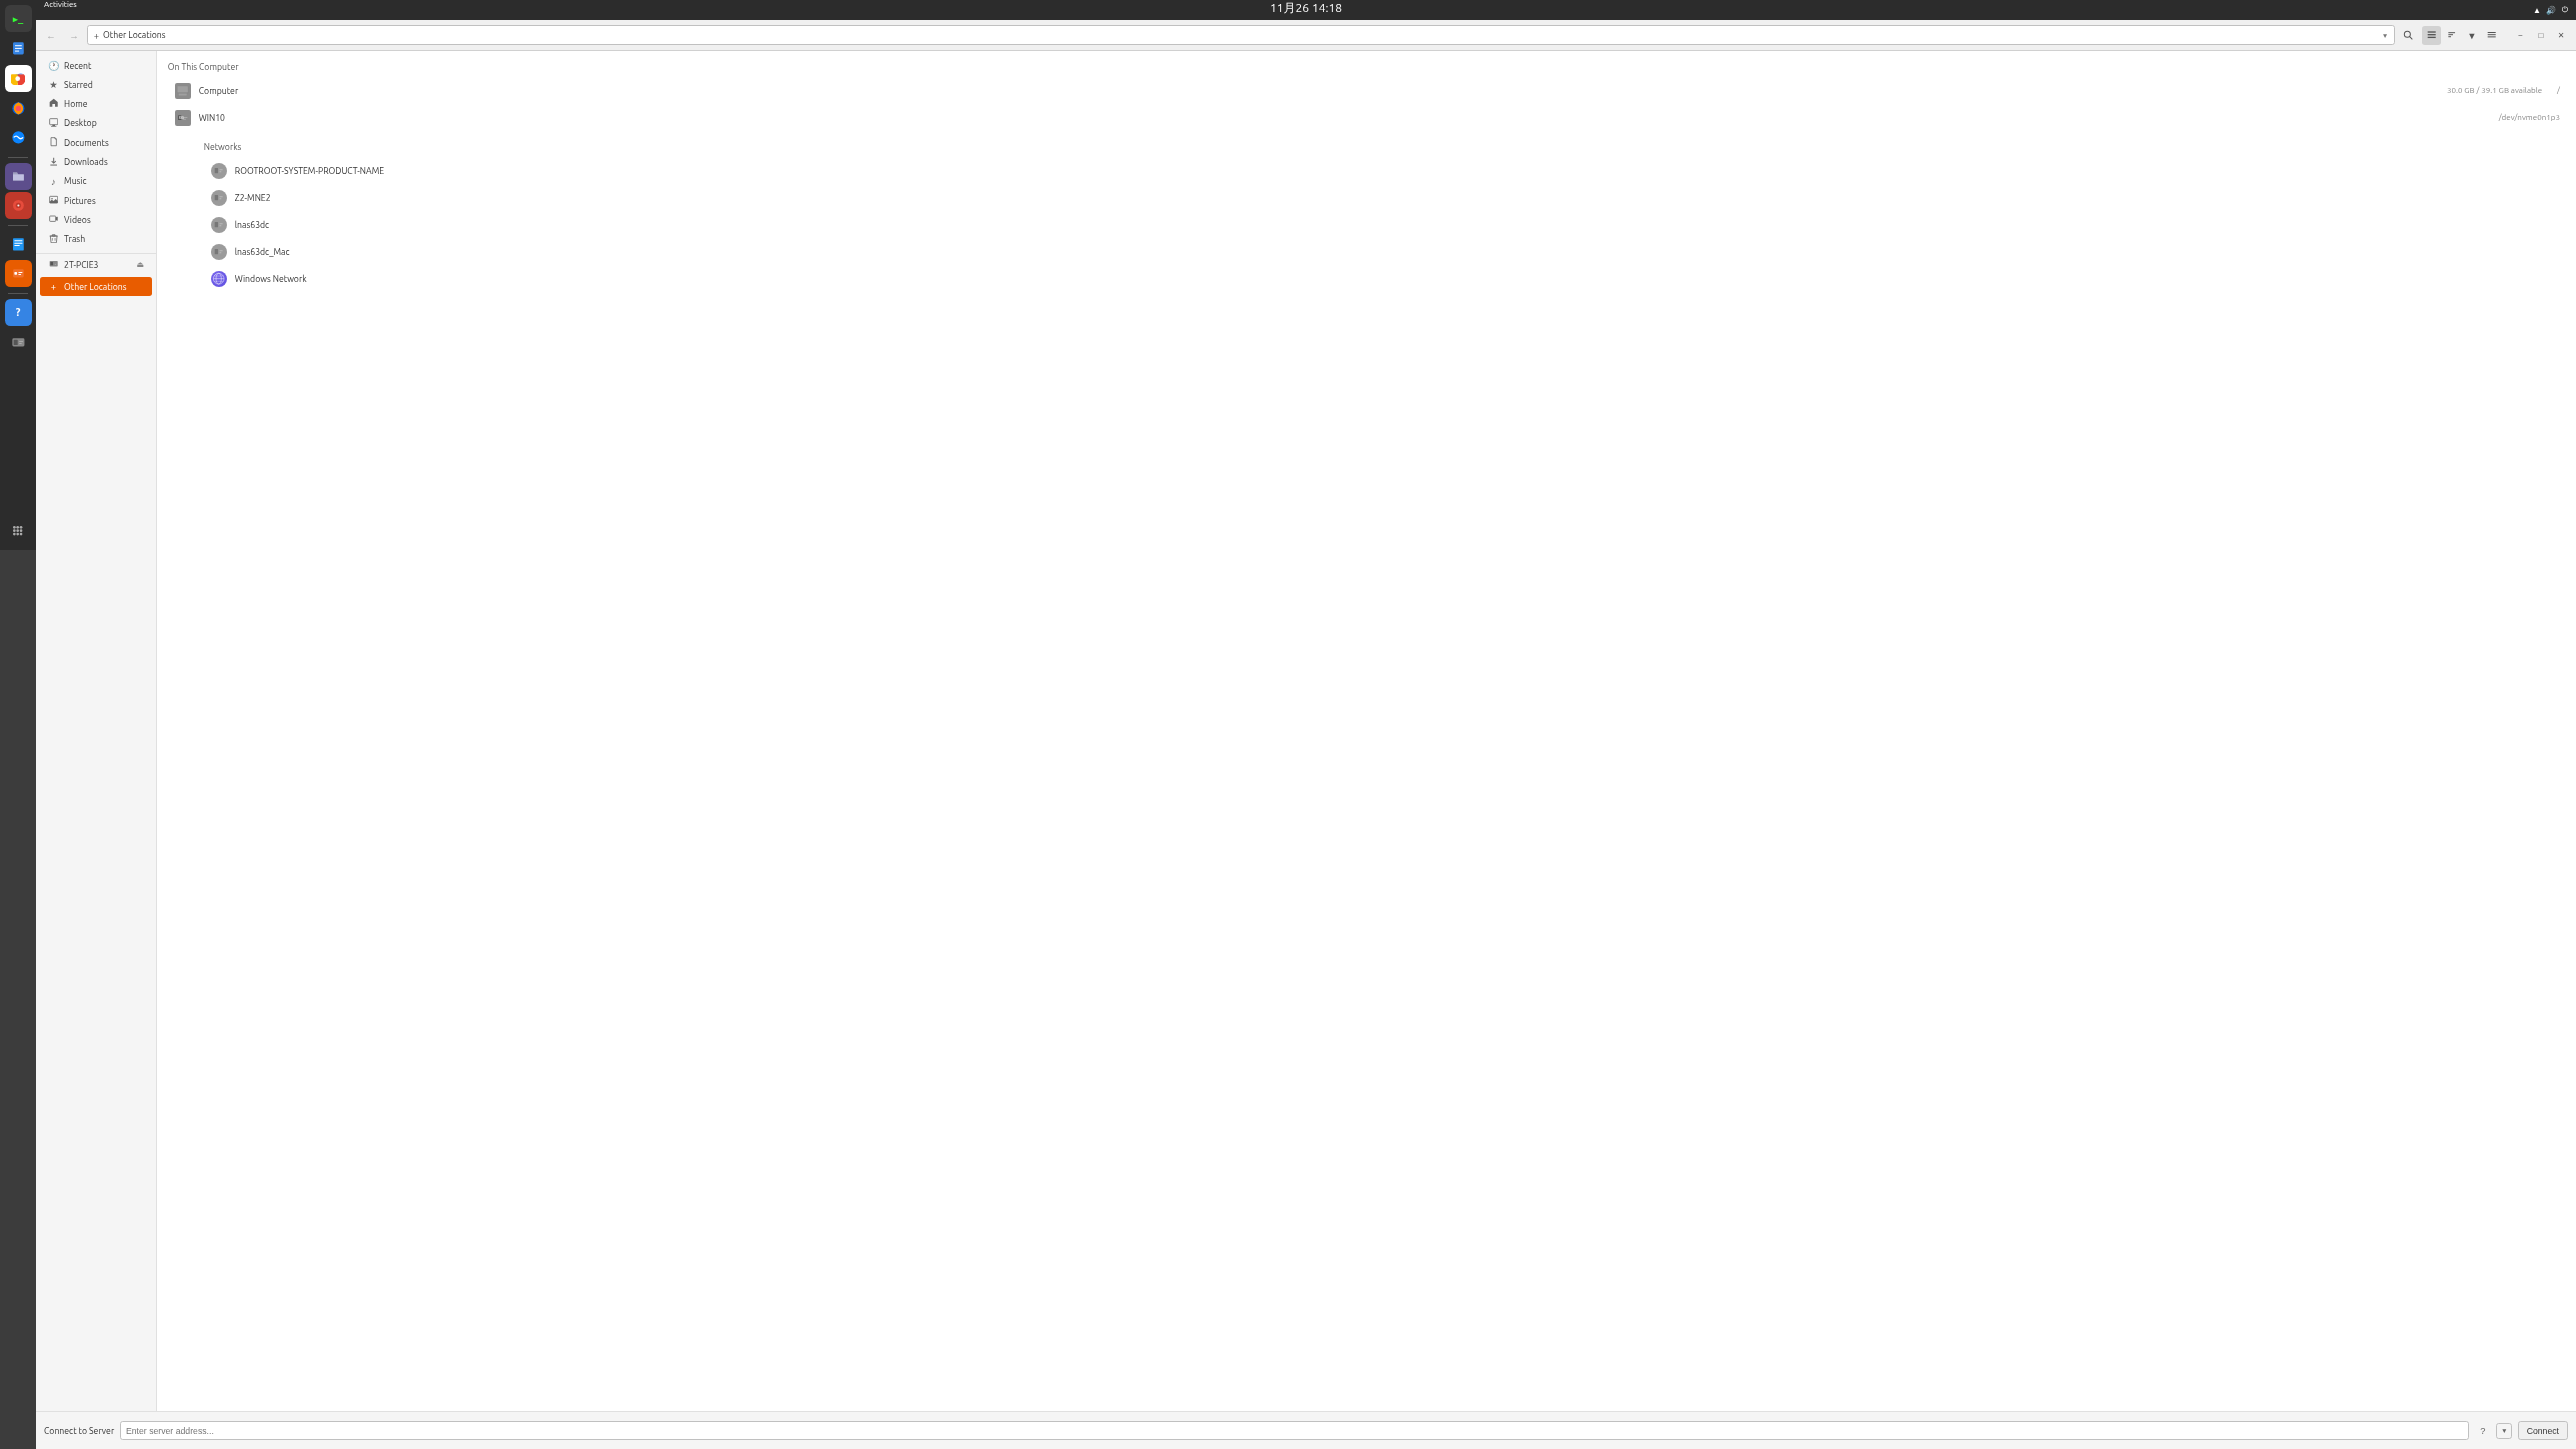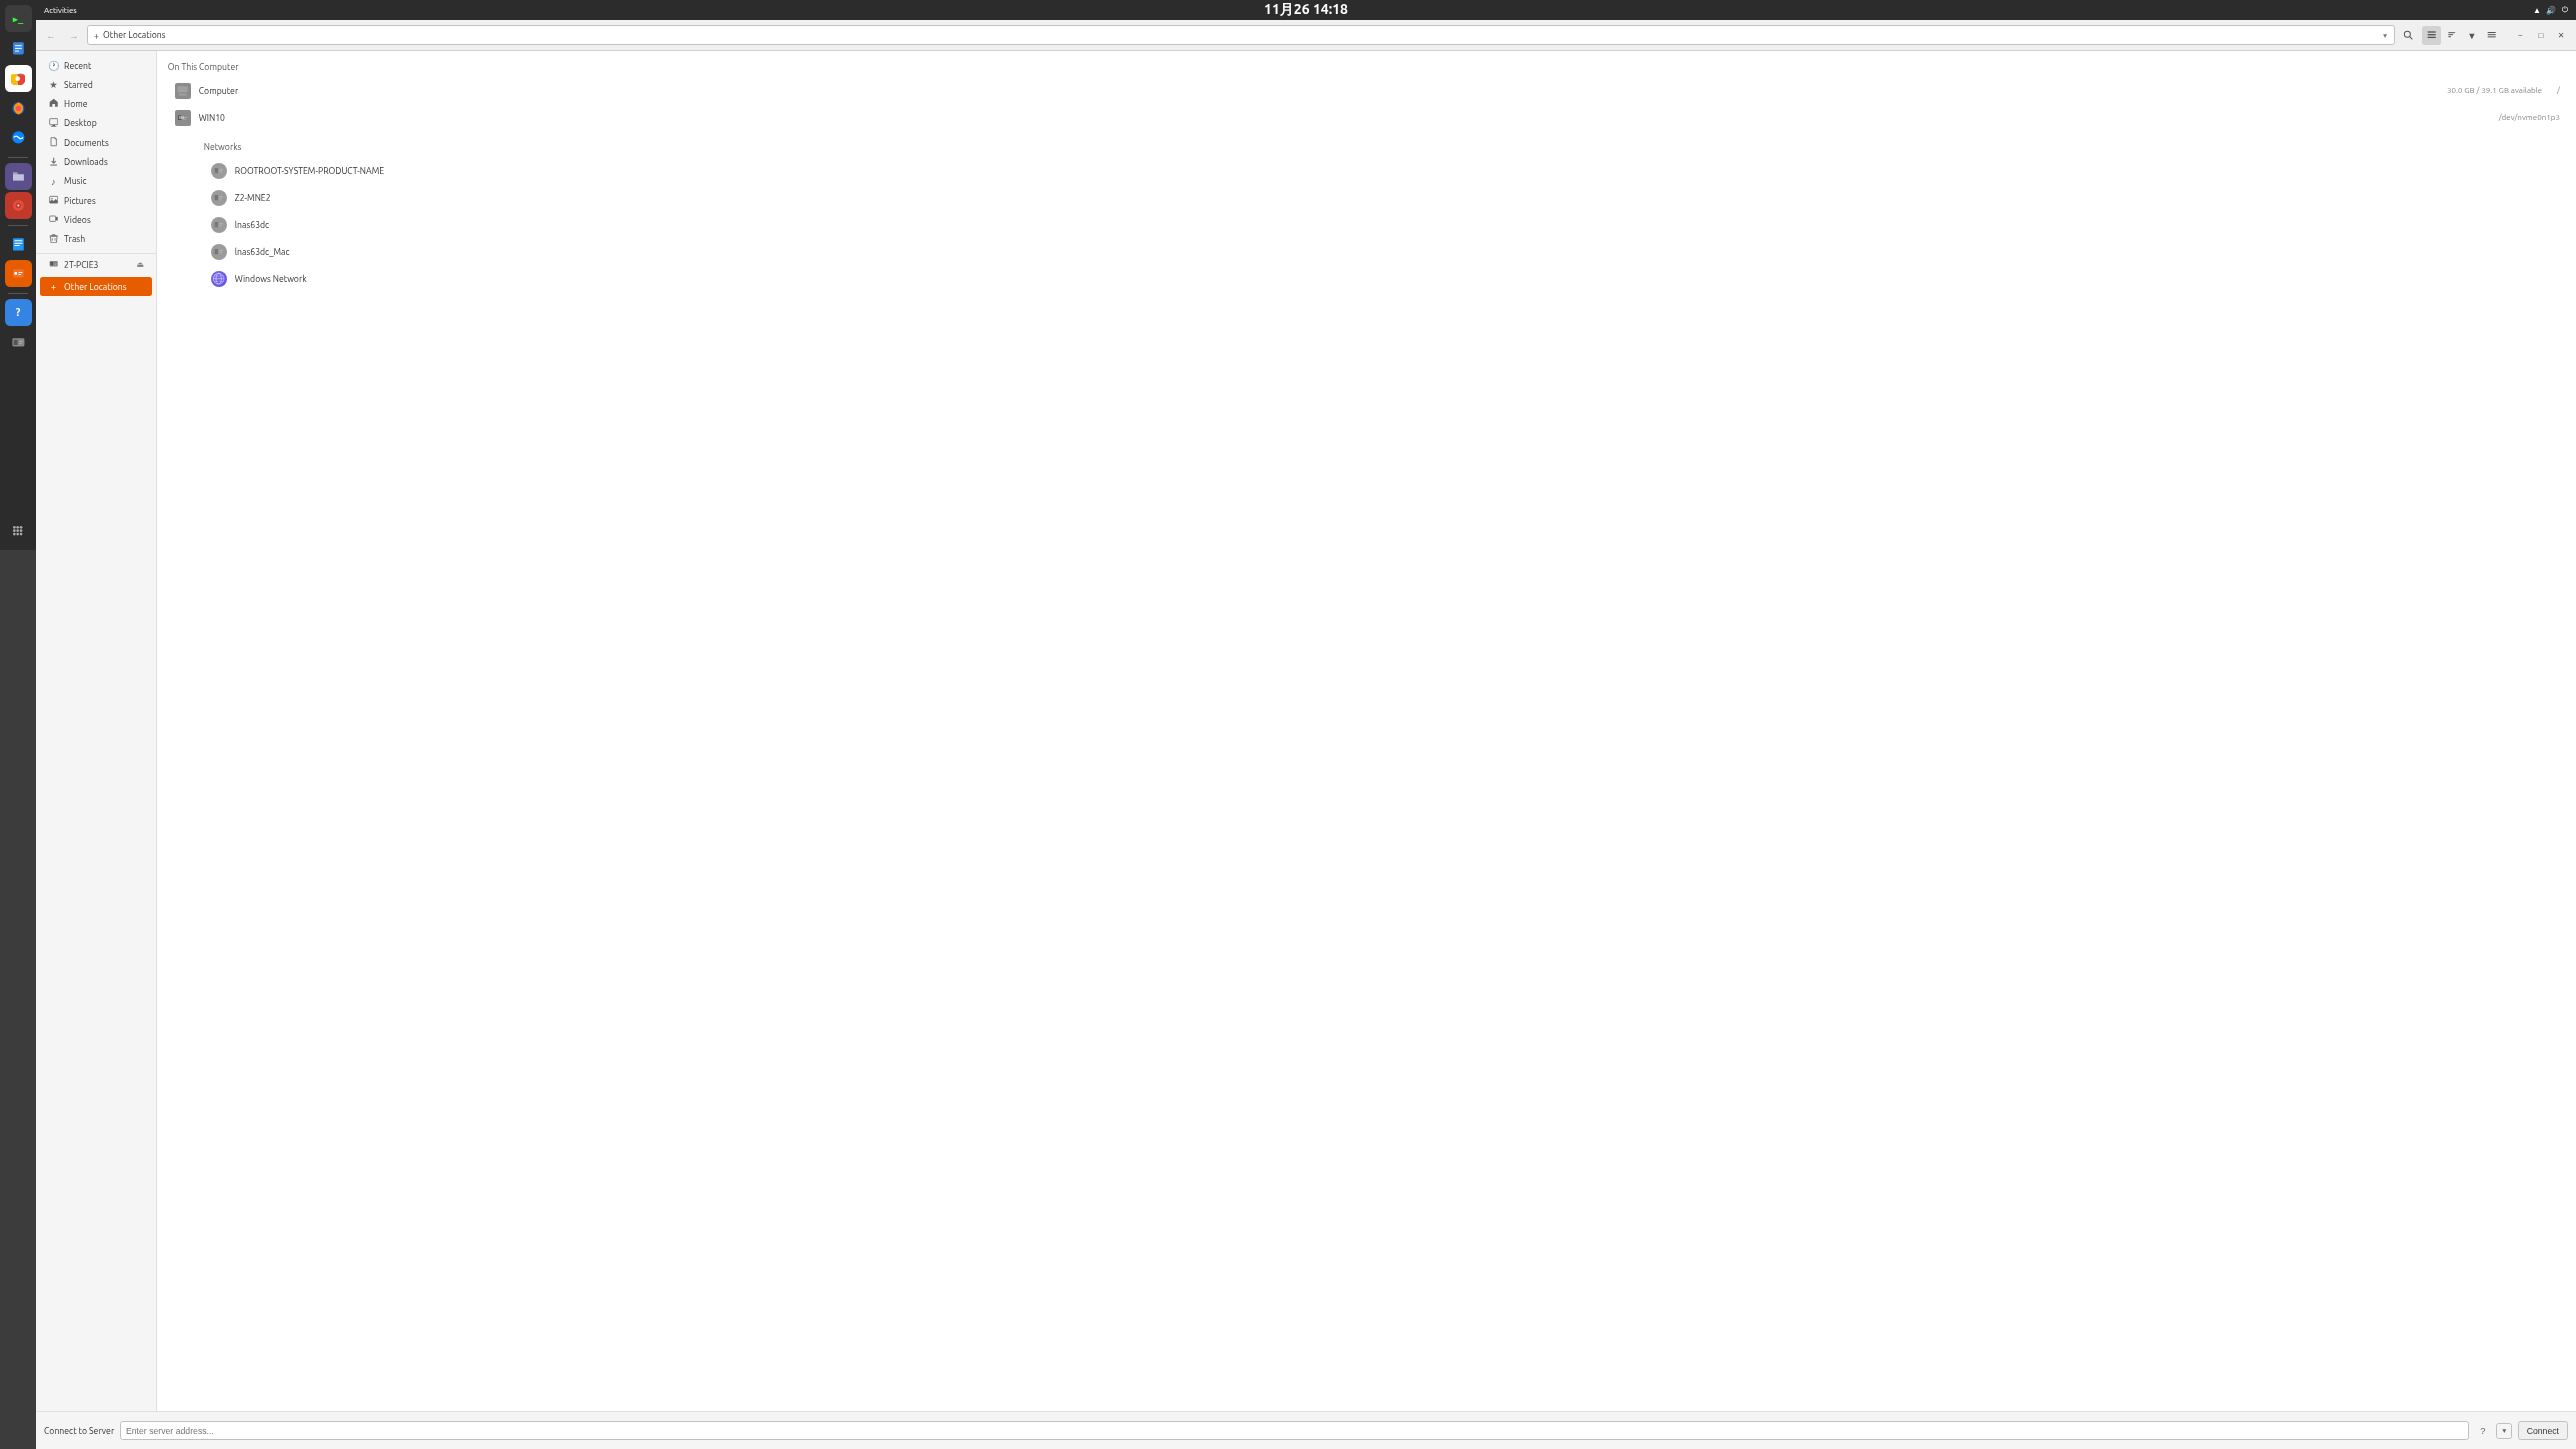--- a/index.html
+++ b/index.html
@@ -54,32 +54,30 @@
 
     
     .topbar {
       position: fixed;
       top: 0;
       left: 36px;
       right: 0;
       height: 20px;
       background: #2c2c2c;
       display: flex;
-      align-items: center;
       justify-content: space-between;
       padding: 0 8px;
       z-index: 99;
     }
     .topbar-center {
-      font-size: 14px;
+      font-size: 12px;
       color: white;
       position: absolute;
       left: 50%;
       transform: translateX(-50%);
-      font-weight: bold;
     }
     .topbar-right {
       display: flex;
       align-items: center;
       gap: 5.4px;
       font-size: 8px;
       color: white;
     }
 
     

